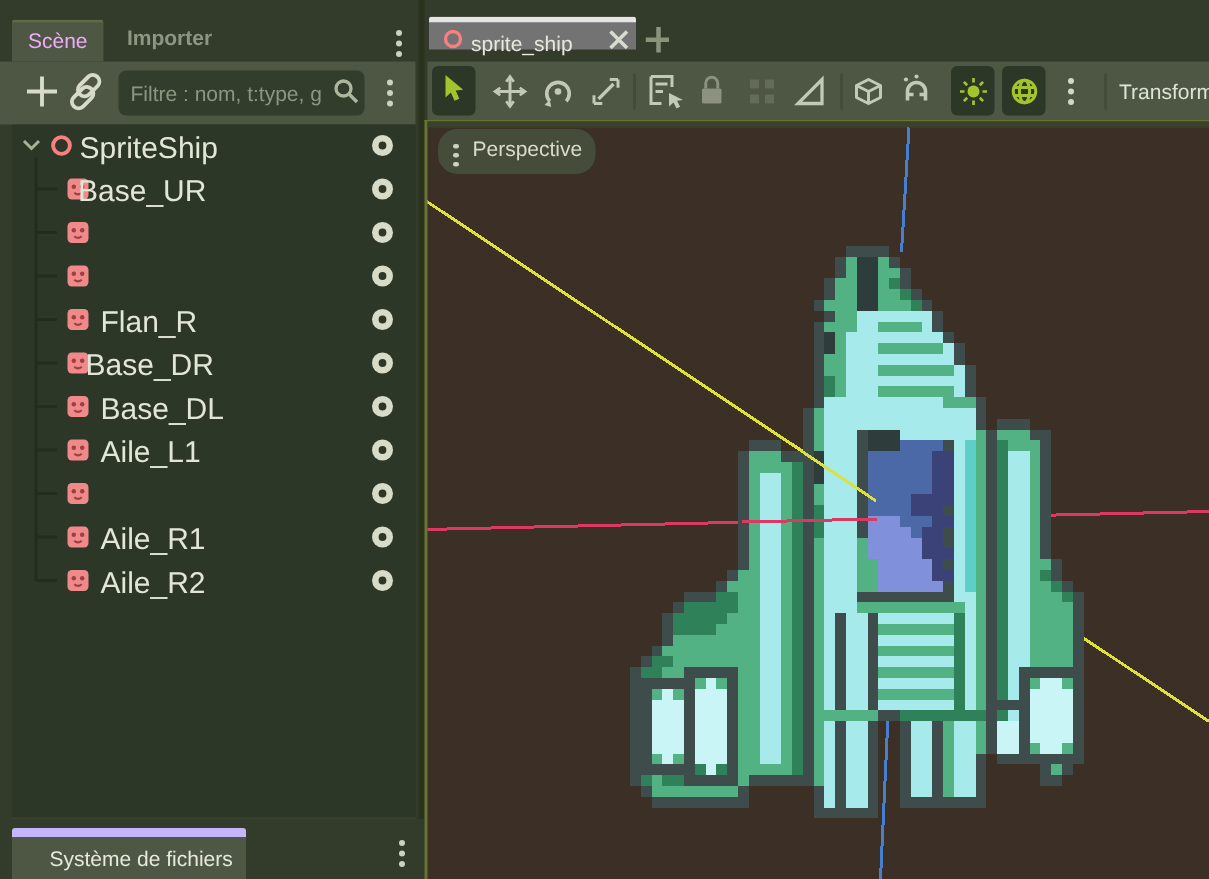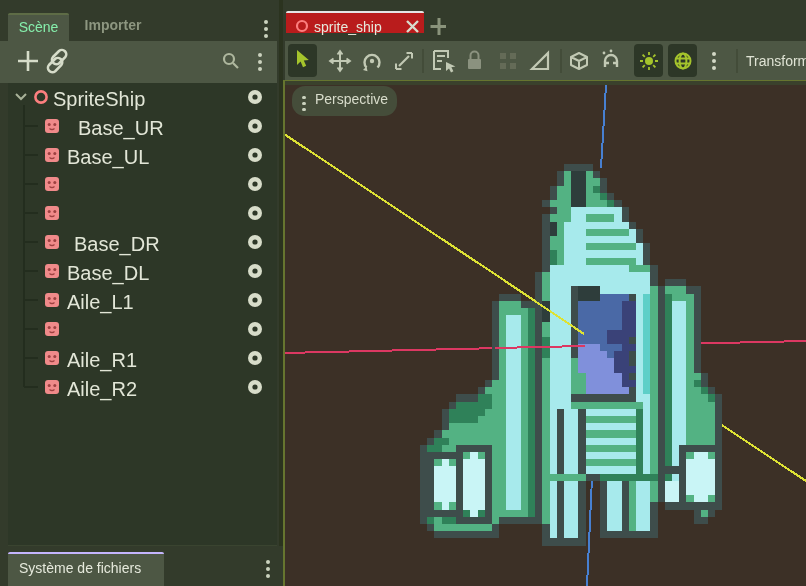--- a/index.html
+++ b/index.html
@@ -4,43 +4,43 @@
 html,body { width:806px; height:586px; overflow:hidden;
   font-family:"Liberation Sans", sans-serif; background:#333B2B; }
 .abs { position:absolute; }
 #stage { position:relative; width:806px; height:586px; }
 
 
 #ldock { left:0; top:0; width:284px; height:586px; background:#333B2B; }
 .tab-active { background:#4D5744; border-top:2px solid #5E6C46; border-radius:2px 2px 0 0; }
 #tab-scene { left:8px; top:13px; width:61px; height:28px; }
 #tab-scene span, #tab-import span { display:block; text-align:center; margin-top:4px;
-  font-size:14px; color:#86efac; }
+  font-size:14px; color:#f0abfc; }
 #tab-import { left:75px; top:13px; width:76px;font-weight:bold; }
 #tab-import span { color:#8D9680; }
 .vdots { width:4px; }
 .vdots i { display:block; width:4px; height:4px; border-radius:50%; background:#CBD2BE; margin:3px 0; }
 #ldots1 { left:264px; top:17px; }
 #toolrow { left:0; top:41px; width:277px; height:42px; background:#4D5744; }
 #gapcol { left:279px; top:0; width:4px; height:586px; background:#2B331F; }
 #filter { left:79px; top:47px; width:164px; height:30px; background:#333D2C; border-radius:5px;
   color:#8D9680; font-size:14px; line-height:30px; padding-left:8px; }
 #treepanel { left:8px; top:83px; width:269px; height:463px; background:#2D3727; border-bottom:1px solid #3A4430; }
 .trow { position:absolute; left:0; width:269px; height:29px; }
 .trow .txt { position:absolute; top:5px; font-size:20px; color:#E2E6D7; }
 #fsbar { left:0; top:546px; width:284px; height:40px; background:#333B2B; }
 #fstab { left:8px; top:552px; width:156px; height:34px; background:#4D5744;
-  border-top:2px solid #c4b5fd; border-radius:2px 2px 0 0; }
+  border-top:6px solid #c4b5fd; border-radius:2px 2px 0 0;padding-left:14px; }
 #fstab span { display:block; margin:6px 0 0 11px; font-size:14px; color:#E6E9DC; }
 #ldots2 { left:266px; top:557px; }
 
 
 #rtabs { left:284px; top:0; width:522px; height:41px; background:#333B2B; }
-#stab { left:286px; top:11px; width:138px; height:22px; background:#b91c1c;
-  border-top:2px solid #e5e5e5; border-radius:2px 2px 0 0; }
+#stab { left:286px; top:11px; width:138px; height:22px; background:#737373;
+  border-top:4px solid #e5e5e5; border-radius:2px 2px 0 0; }
 #stab .lbl { position:absolute; left:28px; top:6px; font-size:14px; color:#E6E9DC; }
 #rtool { left:285px; top:41px; width:521px; height:41px; background:#4D5744; }
 .pressed { position:absolute; top:3px; width:29px; height:33px; background:#2D3727; border-radius:4px; }
 
 
 #vp { left:283px; top:80px; width:523px; height:506px; background:#3C3026;
   border-left:2px solid #66752F; border-top:1px solid #66752F; overflow:hidden; }
 #vpstrip { left:285px; top:81px; width:521px; height:4px; background:#3A412C; }
 #persp { left:292px; top:86px; width:105px; height:30px; background:#454D3A; border-radius:13px; }
 #persp span { position:absolute; left:23px; top:5px; font-size:14px; color:#D8DCCB; }
@@ -64,20 +64,21 @@
 <div id="gapcol" class="abs"></div>
 <svg class="abs" style="left:0;top:41px" width="284" height="42" viewBox="0 0 284 42">
 
   <path d="M28 51 M18 60 h20 M28 50 v20" transform="translate(0,-40)" stroke="#D6DCC9" stroke-width="2.6" fill="none"></path>
 
   <g stroke="#D6DCC9" stroke-width="2.6" fill="none" stroke-linecap="round">
     <path d="M56 22 l6 -6 a4.4 4.4 0 0 1 6.2 6.2 l-6 6 a4.4 4.4 0 0 1 -6.2 -6.2" transform="translate(-3,-6)"></path>
     <path d="M58 24 l-6 6 a4.4 4.4 0 0 0 6.2 6.2 l6 -6 a4.4 4.4 0 0 0 -6.2 -6.2" transform="translate(-3,-6)"></path>
   </g>
 </svg>
+<div id="filter" class="abs">Filtre : nom, t:type, g</div>
 <svg class="abs" style="left:218px;top:48px" width="24" height="24" viewBox="0 0 24 24">
   <circle cx="11" cy="11" r="5" stroke="#AEB79E" stroke-width="2.2" fill="none"></circle>
   <path d="M15 15 l5 5" stroke="#AEB79E" stroke-width="2.2"></path>
 </svg>
 <div class="abs vdots" style="left:258px;top:50px">
       <i></i>
       <i></i>
       <i></i>
     </div>
 
@@ -181,27 +182,27 @@
         <circle cx="9.8" cy="5.5" r="1.5" fill="#9C4040"></circle>
         <path d="M4.5 9.5 q2.5 2.2 5 0" stroke="#9C4040" stroke-width="1.4" fill="none"></path>
       </g>
   <circle cx="247" cy="304" r="7" fill="#D7DCC9"></circle>
       <circle cx="247" cy="304" r="2.6" fill="#2D3727"></circle>
 </svg>
 <div class="abs trow" style="left:8px;top:83px">
       <span class="txt" style="left:45px">SpriteShip</span>
     </div>
 <div class="abs trow" style="left:8px;top:112px">
-      <span class="txt" style="left:70px">Base_UR</span>
-    </div>
-<div class="abs trow" style="left:8px;top:141px">
-      <span class="txt" style="left:59px">Base_UL</span>
+      <span class="txt" style="left:44px">Base_UR</span>
+    </div>
+<div class="abs trow" style="left:8px;top:199px">
+      <span class="txt" style="left:59px">Flan_R</span>
     </div>
 <div class="abs trow" style="left:8px;top:228px">
-      <span class="txt" style="left:66px">Base_DR</span>
+      <span class="txt" style="left:49px">Base_DR</span>
     </div>
 <div class="abs trow" style="left:8px;top:257px">
       <span class="txt" style="left:59px">Base_DL</span>
     </div>
 <div class="abs trow" style="left:8px;top:286px">
       <span class="txt" style="left:59px">Aile_L1</span>
     </div>
 <div class="abs trow" style="left:8px;top:344px">
       <span class="txt" style="left:59px">Aile_R1</span>
     </div>

